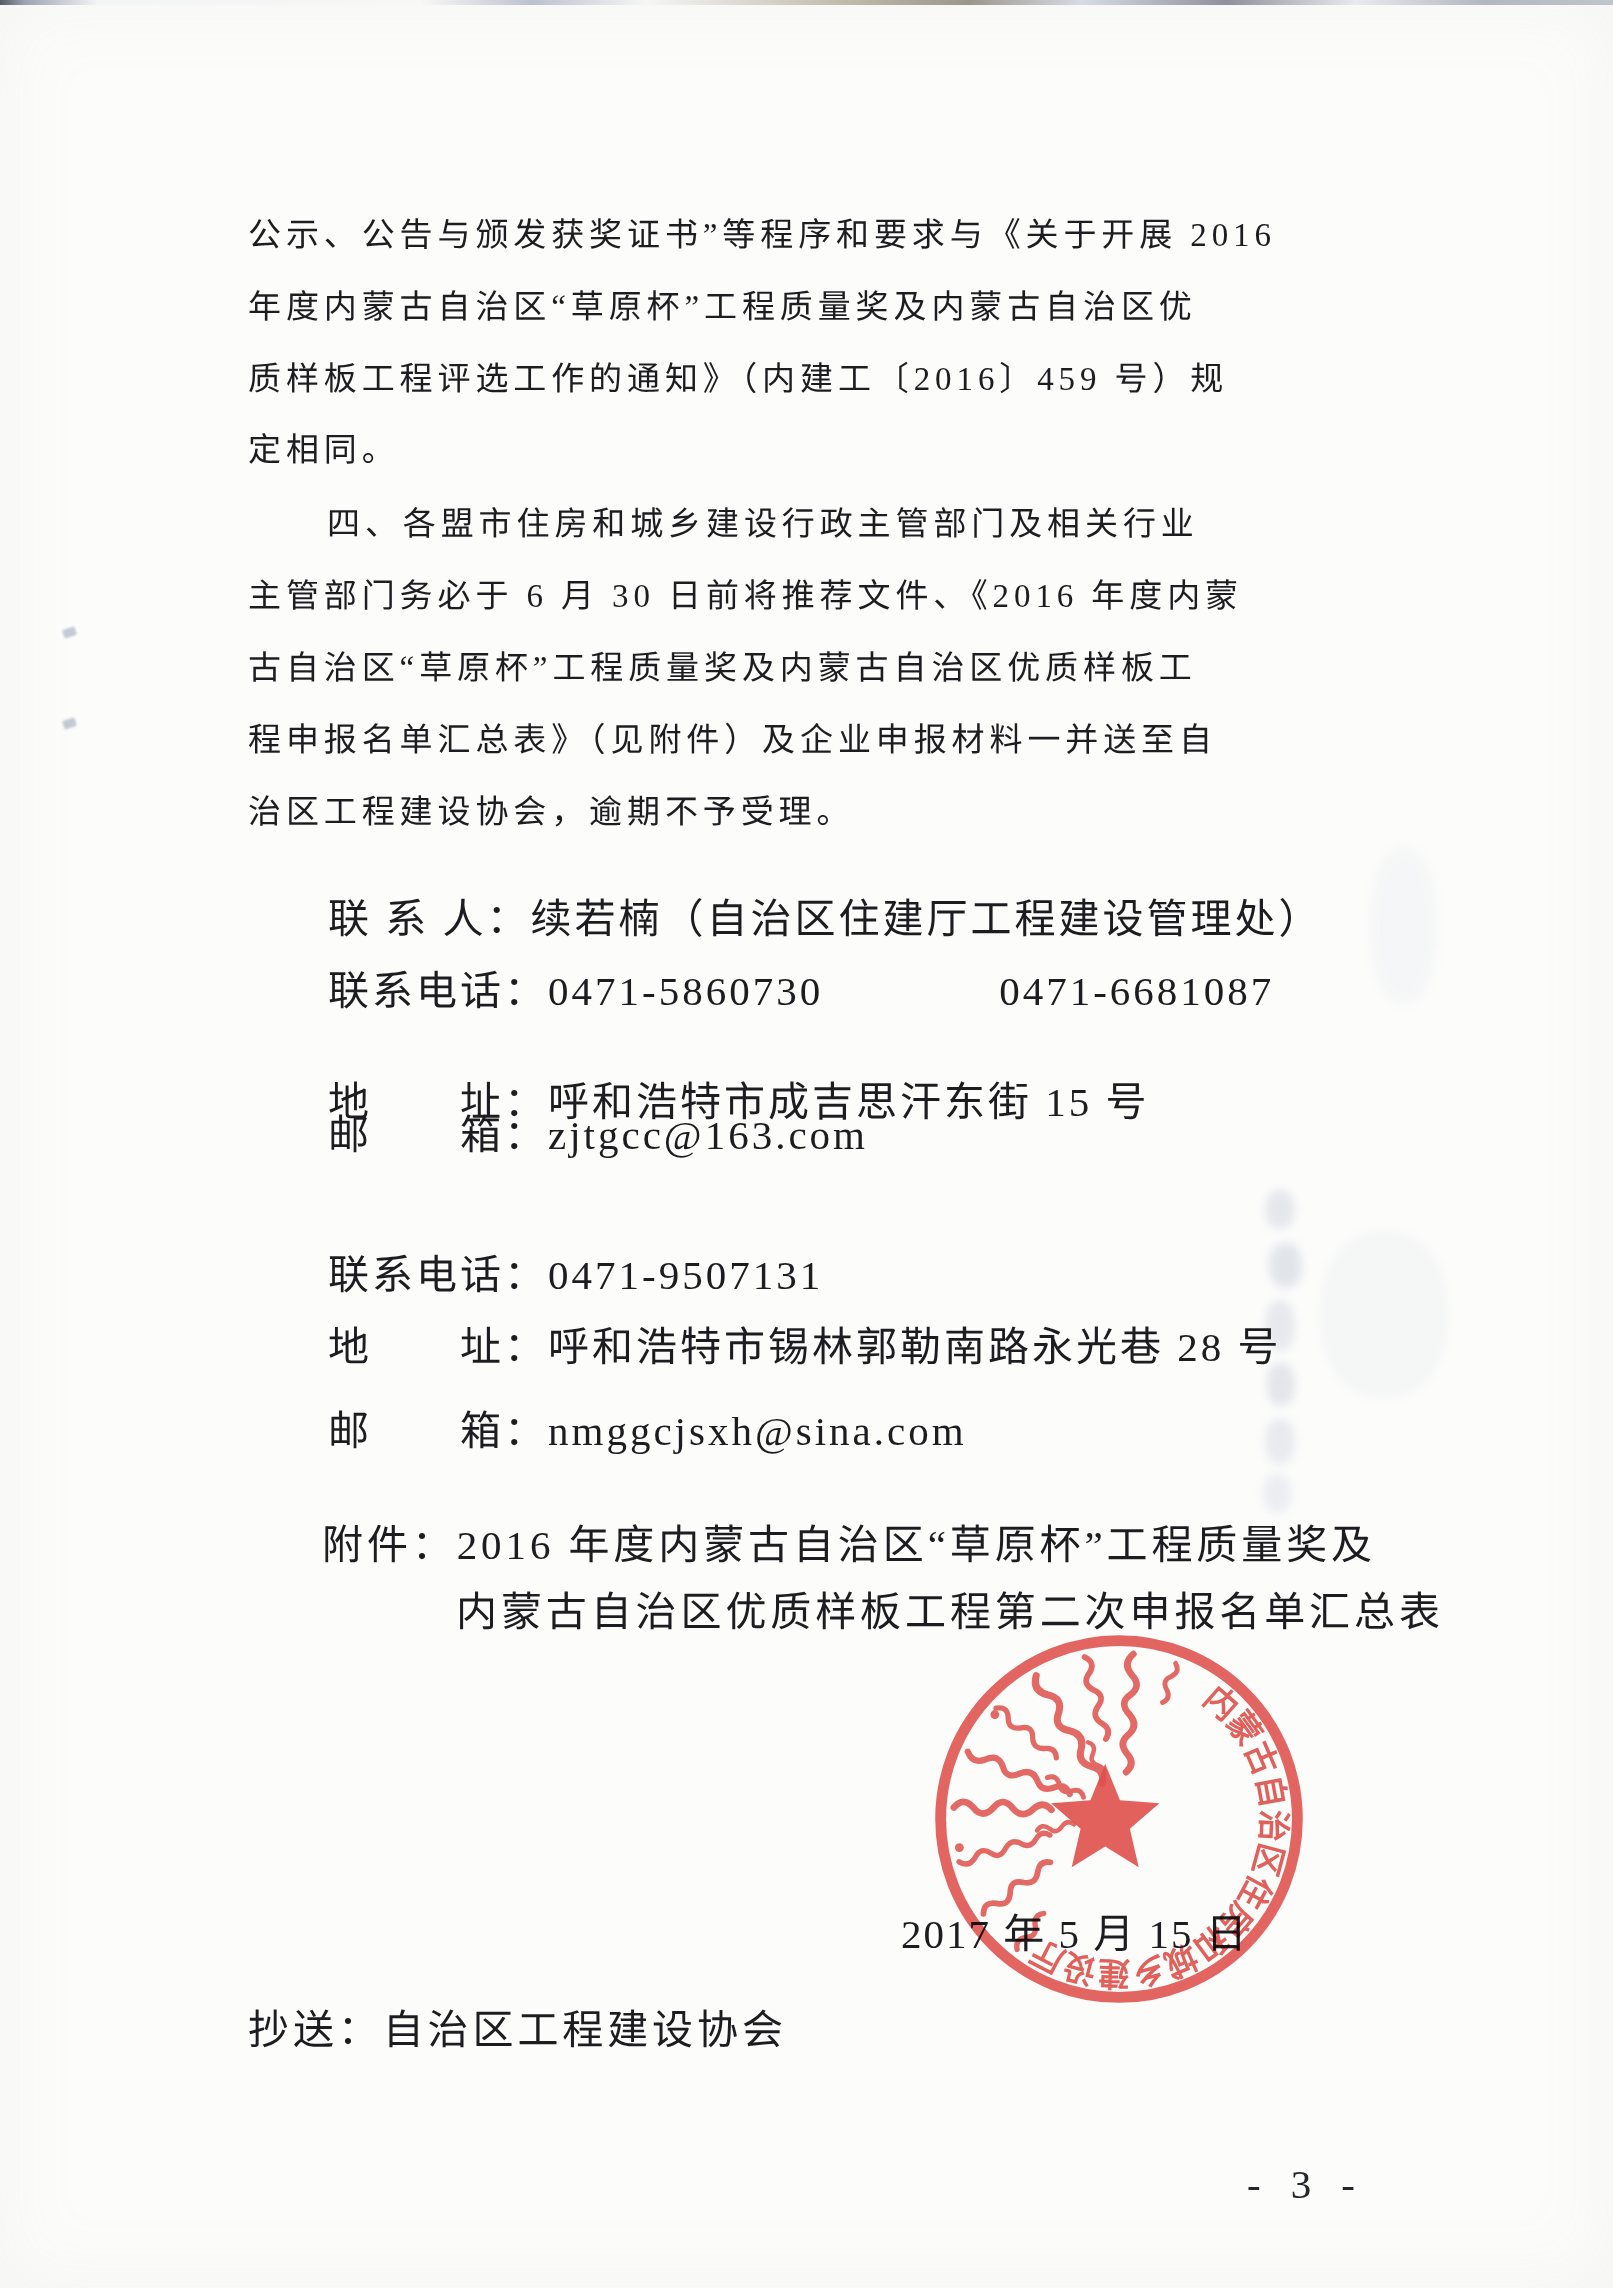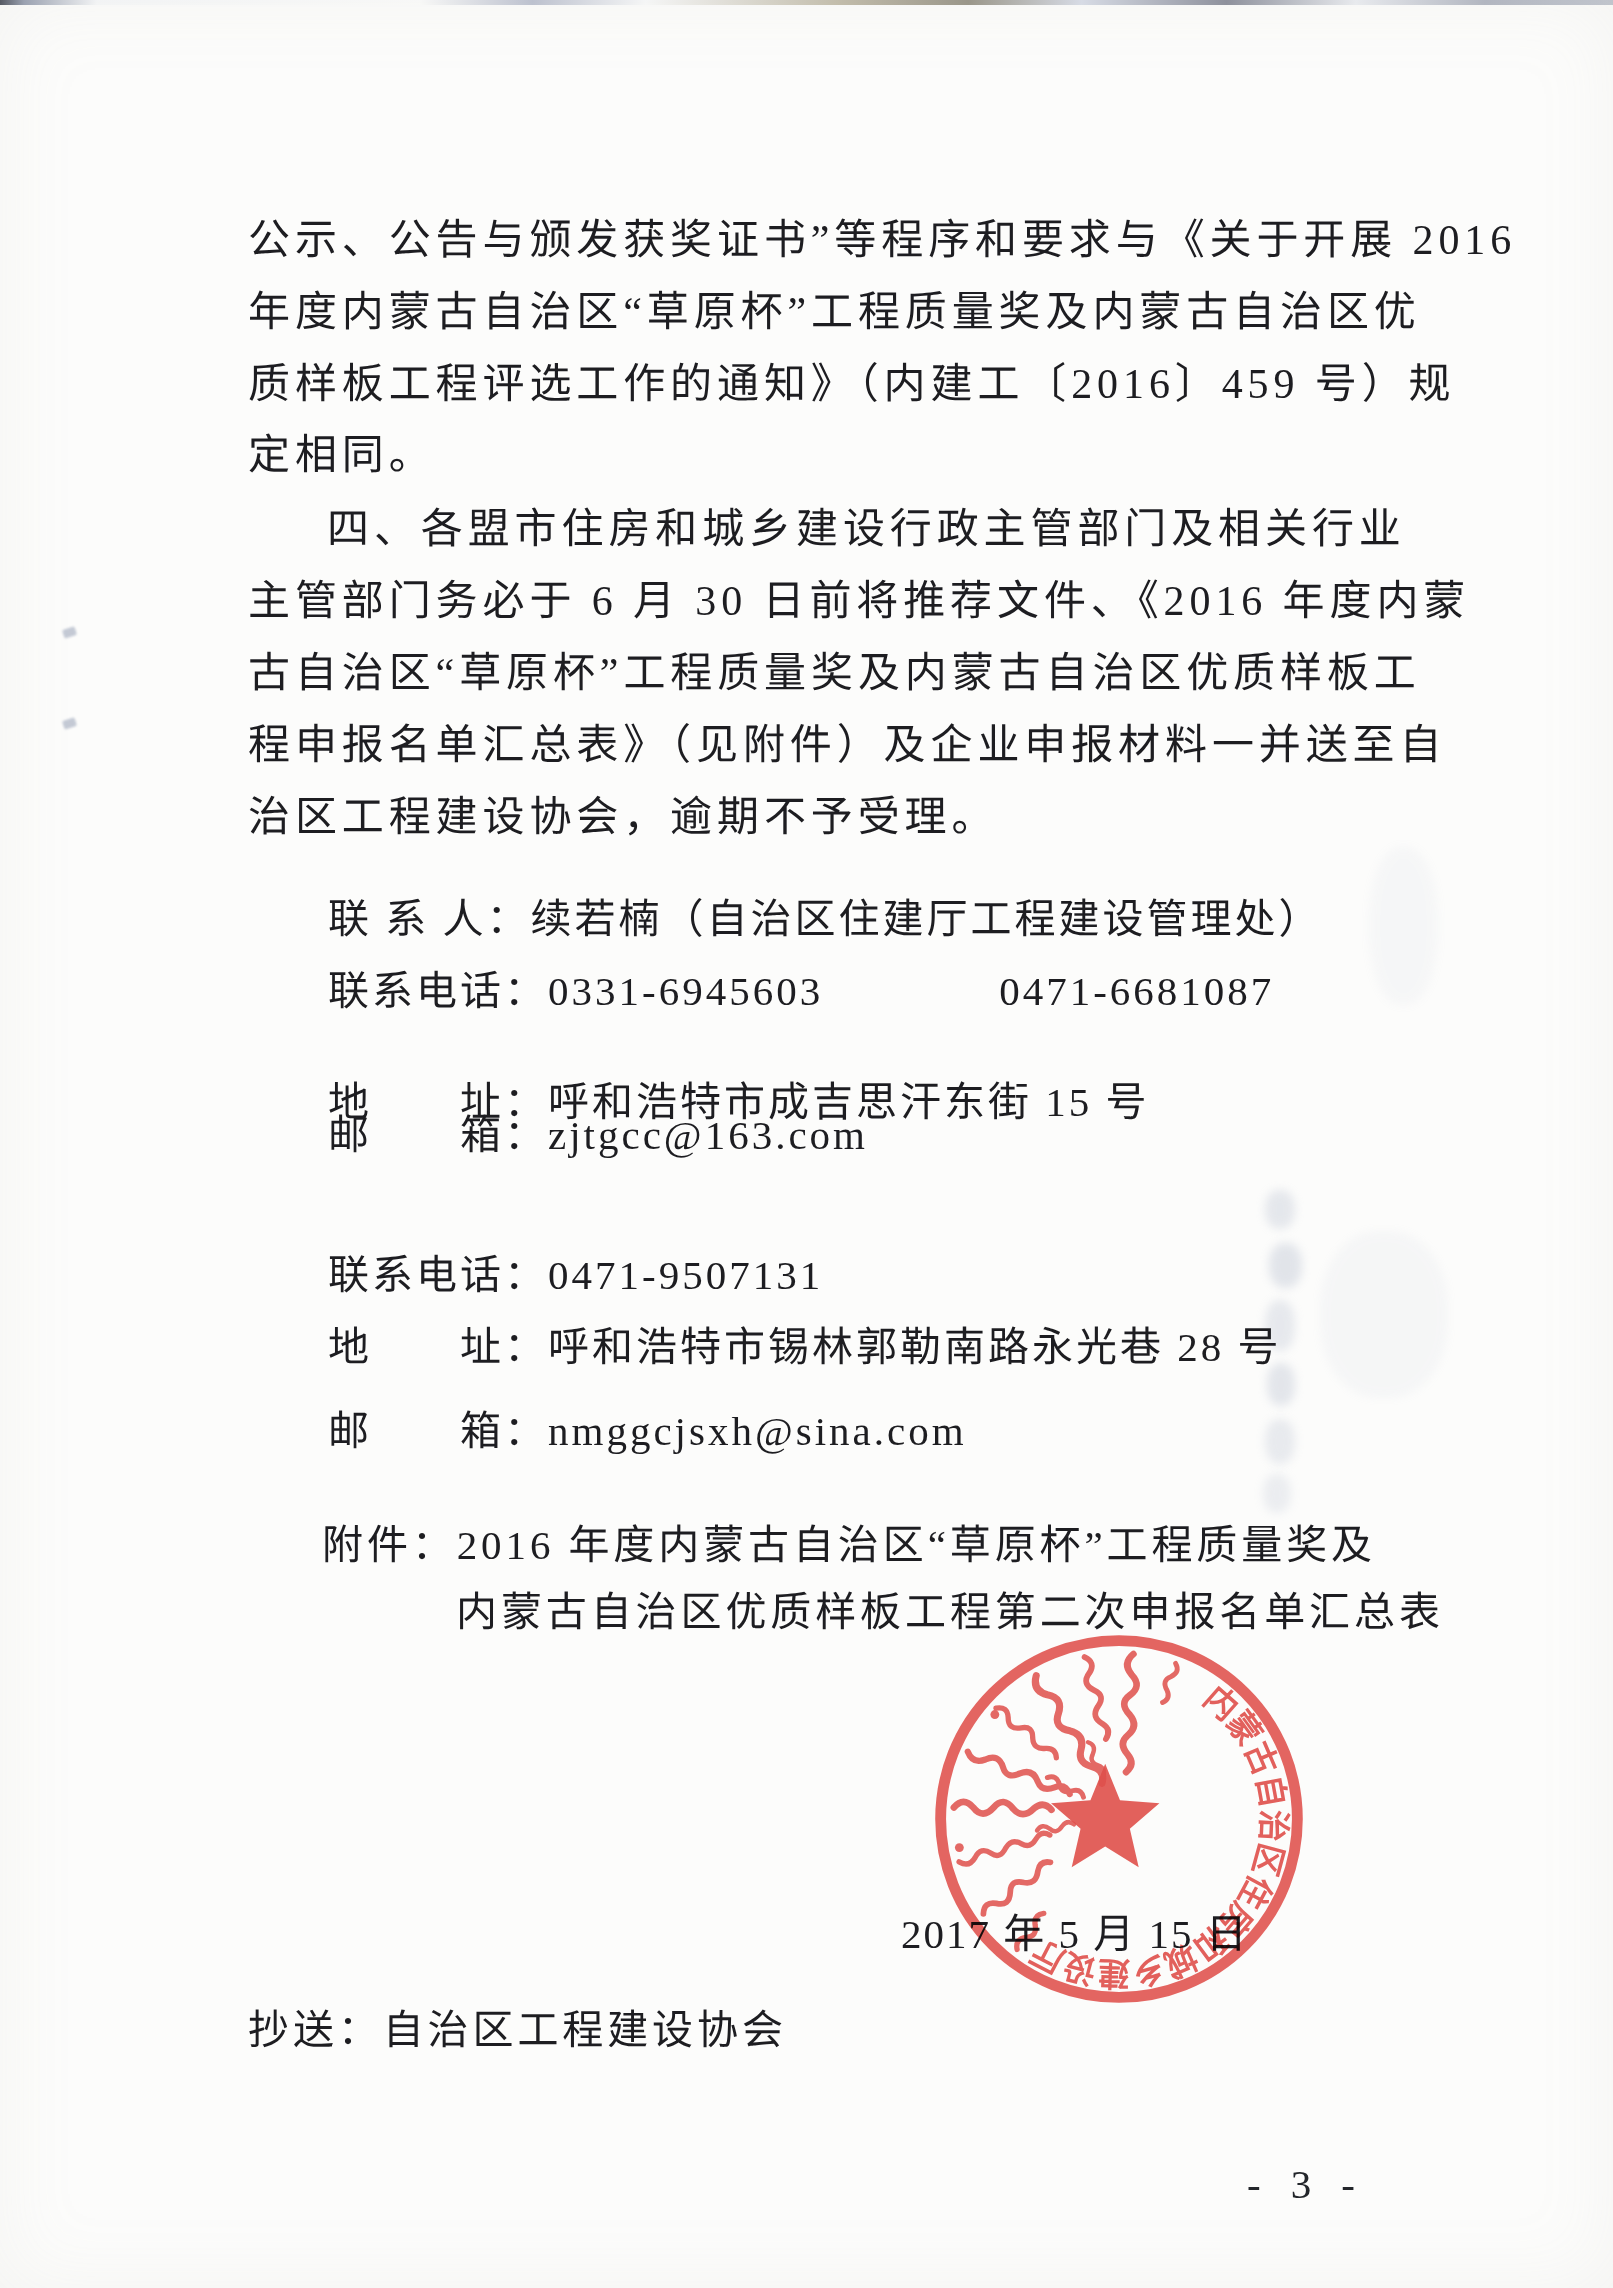--- a/index.html
+++ b/index.html
@@ -4,21 +4,21 @@
 <style>
   html,body { margin:0; padding:0; background:#e9e9e7; }
   .page {
     position:relative; width:1614px; height:2288px;
     background:#fcfcfb; overflow:hidden;
     font-family:"Liberation Serif","DejaVu Serif",serif;
     box-shadow: inset 0 0 79px rgba(175,175,168,.10);
   }
   .line {
     position:absolute; white-space:pre; line-height:1;
-    color:#1d1d21; font-size:42px; letter-spacing:4.9px;
+    color:#1d1d21; font-size:33px; letter-spacing:4.9px;
   }
   .contact-line { font-size:41px; letter-spacing:3px; }
   .attach-line  { font-size:41px; letter-spacing:3.9px; }
   .date-line    { font-size:41px; letter-spacing:2px; }
   .cc-line      { font-size:41px; letter-spacing:3.9px; }
   .page-num     { font-size:41px; letter-spacing:9.9px; color:#23262b; }
   .scan-edge {
     position:absolute; top:0; left:0; width:1614px; height:4.9px; opacity:.85;
     background:linear-gradient(90deg,
       #3a3f4a 0%, #8b93a5 1.5%, rgba(220,226,236,.25) 6%, rgba(240,242,246,.05) 26%,
@@ -66,21 +66,21 @@
   <div class="line" style="left:248px; top:363px;">质样板工程评选工作的通知》（内建工〔2016〕459 号）规</div>
   <div class="line" style="left:248px; top:434px;">定相同。</div>
 
   <div class="line" style="left:327px; top:508px;">四、各盟市住房和城乡建设行政主管部门及相关行业</div>
   <div class="line" style="left:248px; top:580px;">主管部门务必于 6 月 30 日前将推荐文件、《2016 年度内蒙</div>
   <div class="line" style="left:248px; top:652px;">古自治区“草原杯”工程质量奖及内蒙古自治区优质样板工</div>
   <div class="line" style="left:248px; top:724px;">程申报名单汇总表》（见附件）及企业申报材料一并送至自</div>
   <div class="line contact-line" style="left:328px; top:899px;">联 系 人：续若楠（自治区住建厅工程建设管理处）</div>
 
   <div class="line" style="left:248px; top:796px;">治区工程建设协会，逾期不予受理。</div>
-  <div class="line contact-line" style="left:328px; top:971px;">联系电话：0331-6945603　　　　0471-6681087</div>
+  <div class="line contact-line" style="left:328px; top:971px;">联系电话：0471-5860730　　　　0471-6681087</div>
   <div class="line contact-line" style="left:328px; top:1082px;">地　　址：呼和浩特市成吉思汗东街 15 号</div>
   <div class="line contact-line" style="left:328px; top:1115px;">邮　　箱：zjtgcc@163.com</div>
 
   <div class="line contact-line" style="left:328px; top:1255px;">联系电话：0471-9507131</div>
   <div class="line contact-line" style="left:328px; top:1327px;">地　　址：呼和浩特市锡林郭勒南路永光巷 28 号</div>
   <div class="line contact-line" style="left:328px; top:1399px;margin-top:12px;">邮　　箱：nmggcjsxh@sina.com</div>
 
   <div class="line attach-line" style="left:322px; top:1525px;">附件：2016 年度内蒙古自治区“草原杯”工程质量奖及</div>
   <div class="line attach-line" style="left:456px; top:1592px;">内蒙古自治区优质样板工程第二次申报名单汇总表</div>
 

